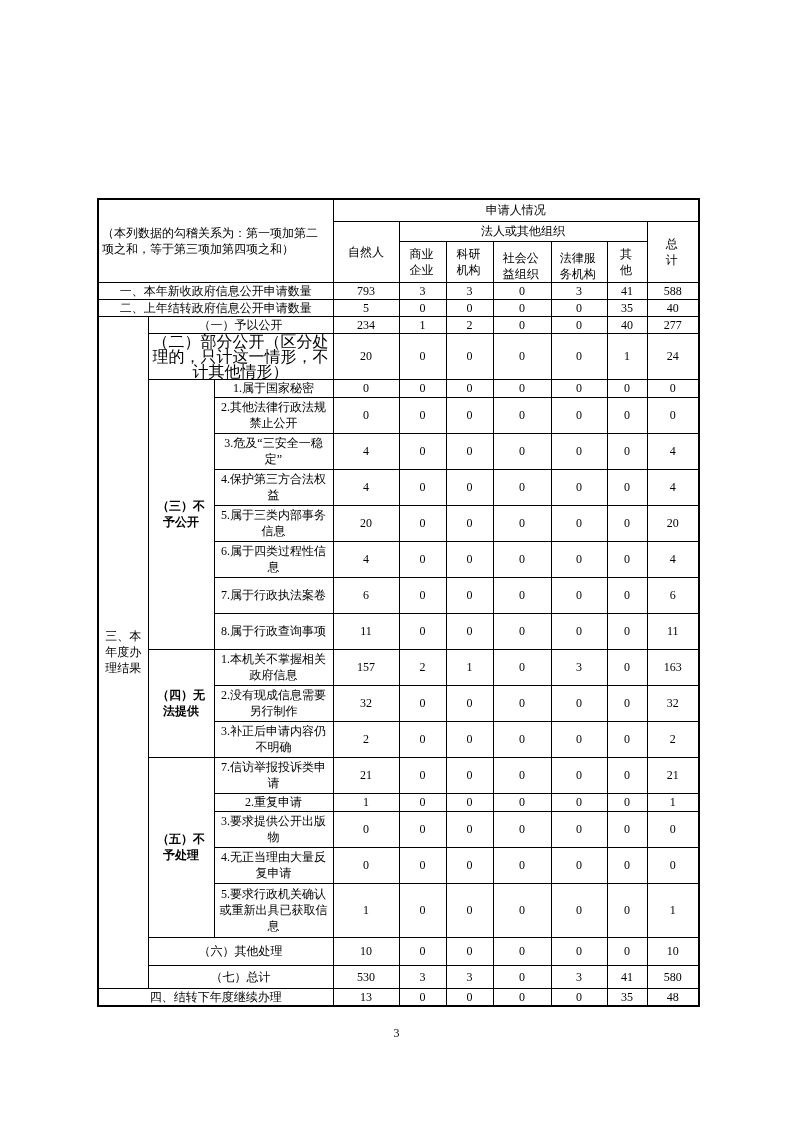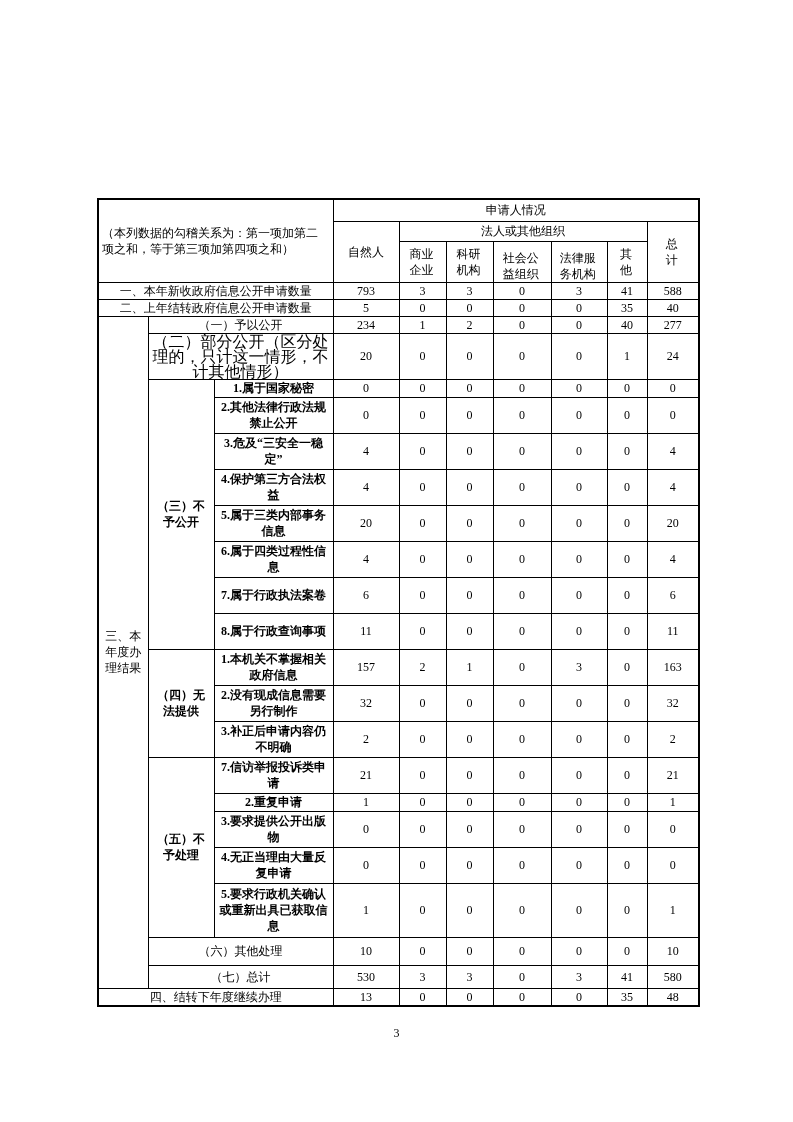--- a/index.html
+++ b/index.html
@@ -42,21 +42,21 @@
   td.num {
     text-align: center;
     font-size: 13px;
     padding: 0;
     font-family: "Liberation Serif", "DejaVu Serif", serif;
   }
   td.lab { text-align: center; }
   td.corner { text-align: left; line-height: 18px; padding: 0 2px; }
   td.grp { padding: 0 9px 0 7px; vertical-align: middle; font-weight: bold; }
   td.sec1 { padding: 0 4px; vertical-align: middle; }
-  td.item { padding: 0 2px 0 4px; font-weight: bold; }
+  td.item { padding: 0 2px 0 4px; }
   .vw { display: inline-block; text-align: left; vertical-align: middle; }
   .w1 { width: 1.15em; }
   .w2 { width: 2.15em; }
   .w3 { width: 3.2em; margin-top: 8px; }
   .pageno {
     position: absolute;
     left: 0; right: 0; top: 1026px;
     text-align: center;
     font-size: 12px;
   }

